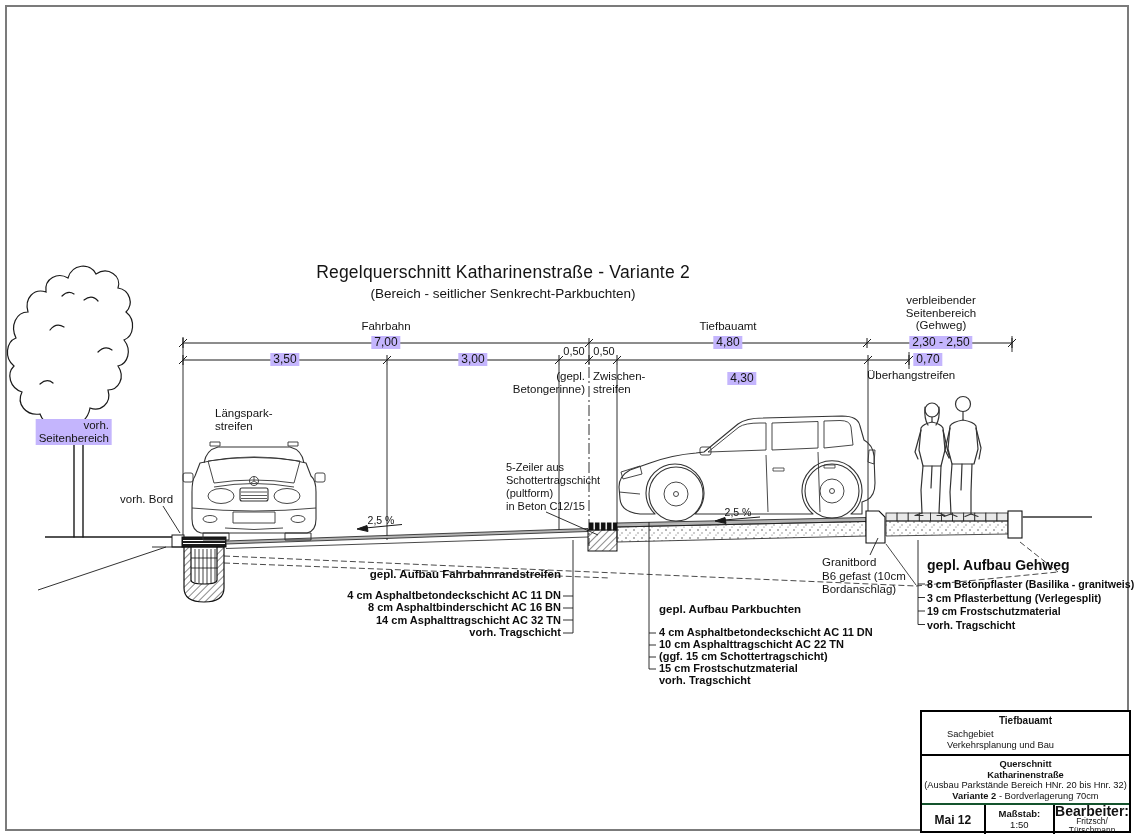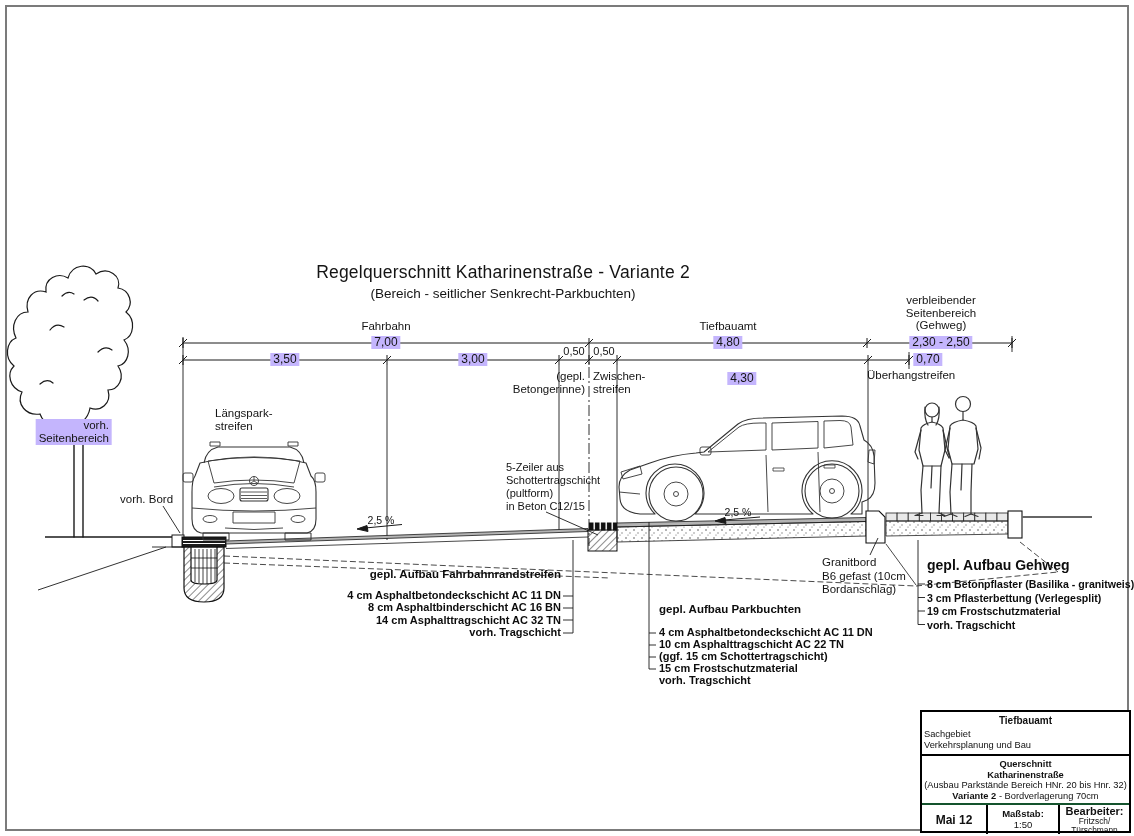--- a/index.html
+++ b/index.html
@@ -16,29 +16,29 @@
   .title1{font-size:17.5px;letter-spacing:.2px;}
   .title2{font-size:13.5px;}
   .aufbau{position:absolute;font-weight:bold;font-size:11px;white-space:nowrap;color:#0d0d0d;}
   
   .tblock{position:absolute;left:920px;top:710px;width:207px;height:119px;border:2px solid #000;background:#fff;font-size:9.5px;}
   .tb-row1{height:42px;border-bottom:2px solid #000;display:flex;}
   .tb-logo{width:97px;position:relative;}
   .logo-text{position:absolute;left:8px;top:28px;font-size:8.5px;letter-spacing:.9px;color:#222;}
   .tb-dept{flex:1;padding:3px 2px 0 2px;}
   .tb-dept .l1{font-weight:bold;font-size:10px;margin-bottom:3px;text-align:center;}
-  .tb-dept .l2{font-size:9.3px;line-height:10.5px;}
+  .tb-dept .l2{font-size:9.3px;line-height:10.5px;margin-left:23px;}
   .tb-row2{height:44px;border-bottom:2px solid #14532d;text-align:center;padding-top:3px;line-height:10.5px;font-size:9.3px;}
   .tb-row2 .pb{font-weight:bold;}
   .tb-row3{display:flex;height:29px;}
   .tb-c1{width:64px;border-right:2px solid #000;display:flex;align-items:center;justify-content:center;font-weight:bold;font-size:12px;}
   .tb-c2{width:70px;border-right:2px solid #000;text-align:center;padding-top:3px;font-size:9.5px;line-height:11px;}
   .tb-c2 .sl{font-weight:bold;}
   .tb-c3{flex:1;text-align:center;padding-top:2px;font-size:8.4px;line-height:8.8px;}
-  .tb-c3 .bl{font-weight:bold;font-size:11px;margin-bottom:1px;}
+  .tb-c3 .bl{font-weight:bold;font-size:14px;margin-bottom:1px;}
 </style>
 </head>
 <body>
 
 <div class="page">
   <div class="frame"></div>
 
   <svg class="draw" width="1134" height="836" viewBox="0 0 1134 836">
     <defs>
       <pattern id="hatch" width="5" height="5" patternUnits="userSpaceOnUse" patternTransform="rotate(45)">

